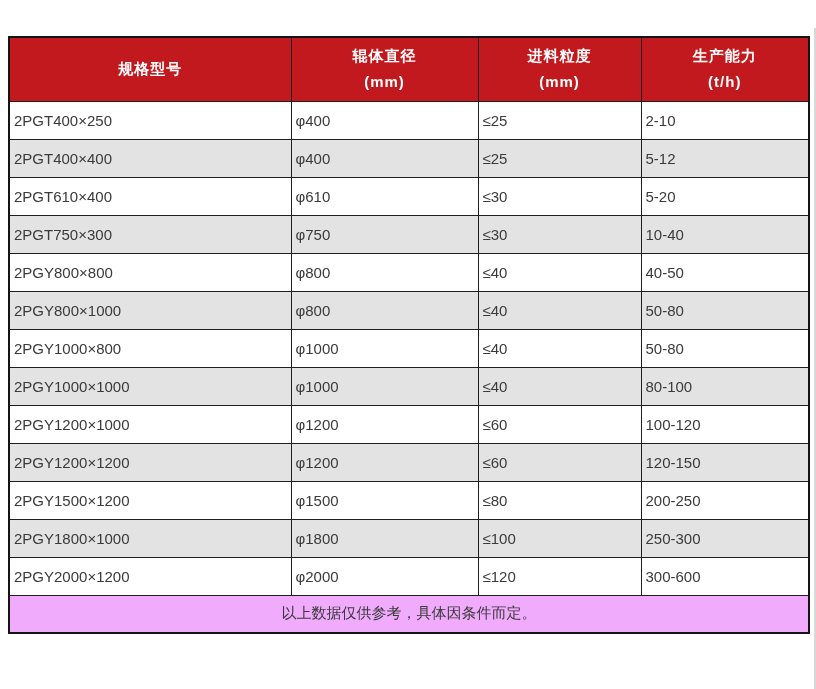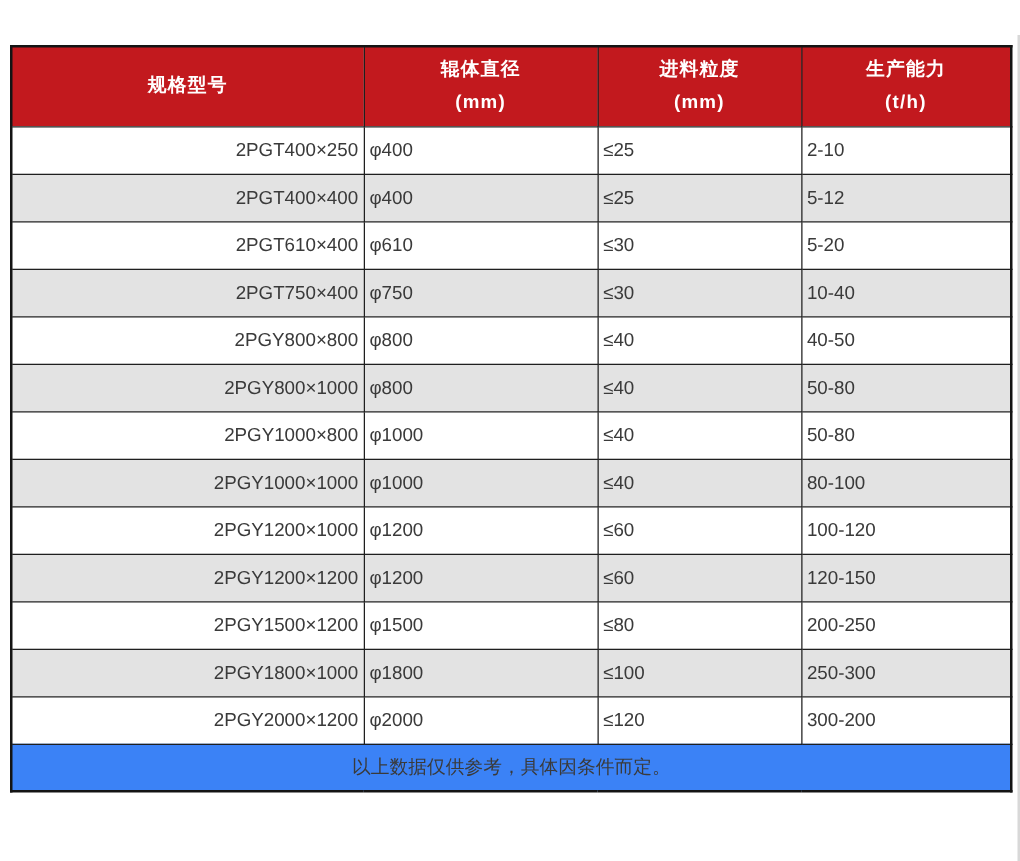--- a/index.html
+++ b/index.html
@@ -52,33 +52,33 @@
   .spec-table tbody td {
     height: 38px;
     font-size: 15px;
     color: #3a3a3a;
     text-align: left;
     vertical-align: middle;
     background: #ffffff;
     padding: 0 4px;
   }
   .spec-table tbody td.c-model {
-    text-align: right;
+    text-align: left;
     padding-left: 4px;
   }
   .spec-table tbody tr:nth-child(even) td {
     background: #e3e3e3;
   }
   .spec-table tfoot td {
     height: 38px;
     font-size: 15px;
     color: #3a3a3a;
     text-align: center;
     vertical-align: middle;
-    background: #3b82f6;
+    background: #f0abfc;
   }
 </style>
 </head>
 <body>
 
 <div class="page">
   <table class="spec-table">
     <colgroup>
       <col class="c1">
         <col class="c2">
@@ -118,21 +118,21 @@
         <td>≤25</td>
         <td>5-12</td>
       </tr>
       <tr>
         <td class="c-model">2PGT610×400</td>
         <td>φ610</td>
         <td>≤30</td>
         <td>5-20</td>
       </tr>
       <tr>
-        <td class="c-model">2PGT750×400</td>
+        <td class="c-model">2PGT750×300</td>
         <td>φ750</td>
         <td>≤30</td>
         <td>10-40</td>
       </tr>
       <tr>
         <td class="c-model">2PGY800×800</td>
         <td>φ800</td>
         <td>≤40</td>
         <td>40-50</td>
       </tr>
@@ -175,21 +175,21 @@
       <tr>
         <td class="c-model">2PGY1800×1000</td>
         <td>φ1800</td>
         <td>≤100</td>
         <td>250-300</td>
       </tr>
       <tr>
         <td class="c-model">2PGY2000×1200</td>
         <td>φ2000</td>
         <td>≤120</td>
-        <td>300-200</td>
+        <td>300-600</td>
       </tr>
     </tbody>
     <tfoot>
       <tr>
         <td colspan="4">以上数据仅供参考，具体因条件而定。</td>
       </tr>
     </tfoot>
   </table>
 </div>
 

